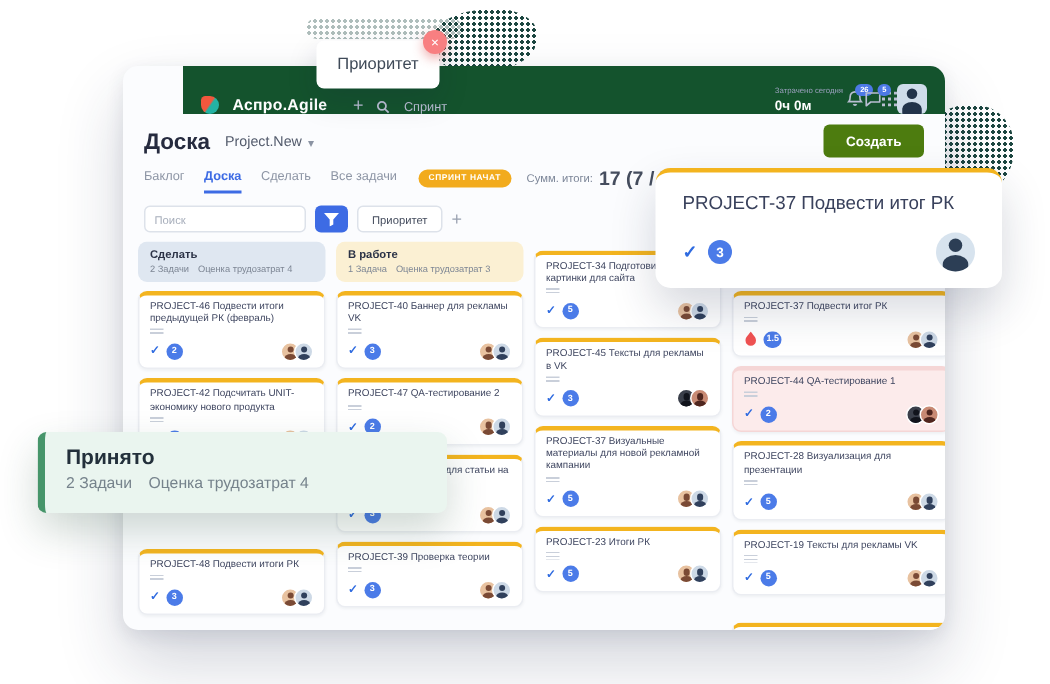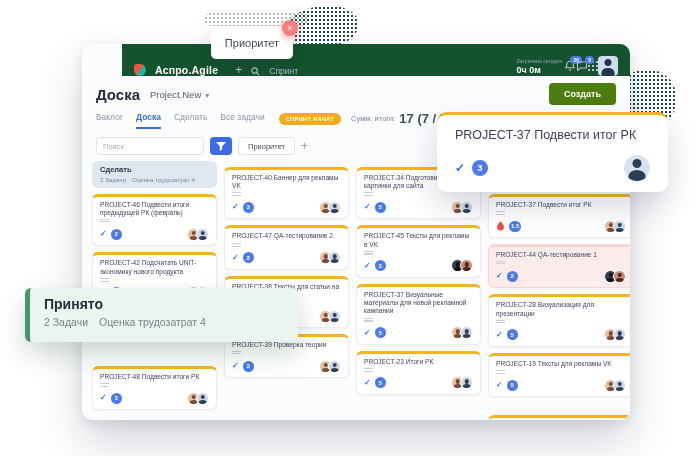--- a/index.html
+++ b/index.html
@@ -266,20 +266,27 @@
             <span class="chk">✓</span>
             <span class="badge">3</span>
             <span class="avs">
               <span class="av av-a"></span>
               <span class="av av-b"></span>
             </span>
           </div>
         </div>
       </div>
       <div class="col">
+        <div class="col-head" style="background: rgb(251, 240, 211);">
+          <div class="col-name">В работе</div>
+          <div class="col-meta">
+            <span>1 Задача</span>
+            <span>Оценка трудозатрат 3</span>
+          </div>
+        </div>
         <div class="card">
           <div class="c-title">PROJECT-40 Баннер для рекламы VK</div>
           <div class="c-desc"></div>
           <div class="c-foot">
             <span class="chk">✓</span>
             <span class="badge">3</span>
             <span class="avs">
               <span class="av av-a"></span>
               <span class="av av-b"></span>
             </span>

